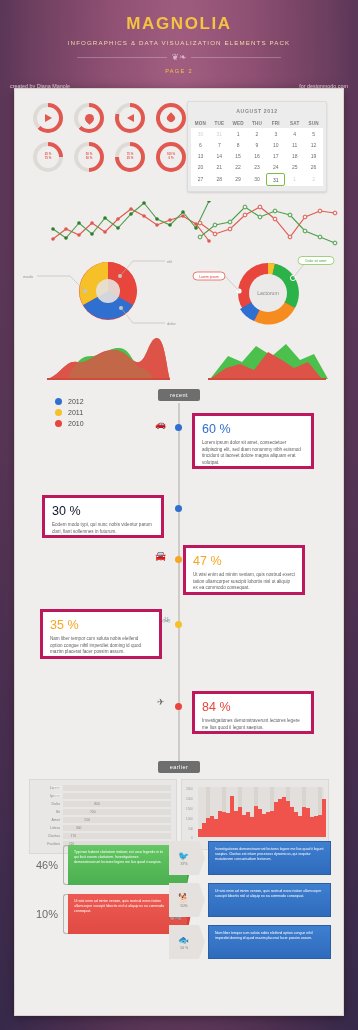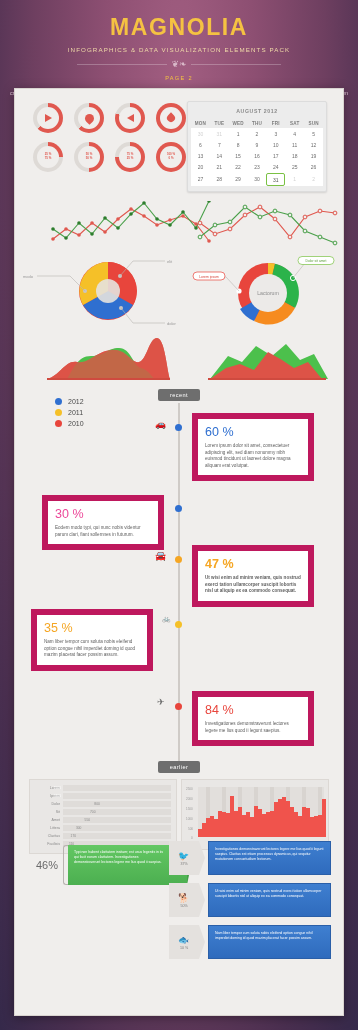--- a/index.html
+++ b/index.html
@@ -4,21 +4,21 @@
 <style>
   * { box-sizing: border-box; margin: 0; padding: 0; }
   body {
     width: 358px; height: 1030px;
     font-family: "Liberation Sans", sans-serif;
     background: radial-gradient(ellipse at 50% 12%, #a35f82 0%, #8d4f72 30%, #6e3f60 58%, #4a2f50 82%, #35294a 100%);
     overflow: hidden; position: relative;
   }
   
   .header { text-align:center; padding-top:14px; }
-  .brand { font-size:23px; font-weight:bold; color:#f5c242; letter-spacing:1.6px; }
+  .brand { font-size:17px; font-weight:bold; color:#f5c242; letter-spacing:1.6px; }
   .subtitle { font-size:6.2px; color:#f0d9a8; letter-spacing:1.1px; margin-top:5px; }
   .divider { display:flex; align-items:center; justify-content:center; margin-top:7px; gap:4px; }
   .divider .ln { width:90px; height:1px; background:rgba(255,255,255,.25); }
   .divider .orn { color:#d9b9c9; font-size:9px; line-height:8px; }
   .pagelbl { font-size:5.6px; color:#f5c242; letter-spacing:1.3px; margin-top:7px; }
   .credits { display:flex; justify-content:space-between; font-size:5.4px; color:#e7cfdc; padding:9px 10px 4px 10px; }
 
   
   .sheet {
     position:absolute; left:14px; top:88px; width:330px; height:928px;
@@ -72,21 +72,21 @@
   .legend-row { display:flex; align-items:center; gap:6px; margin-bottom:4px; }
   .ldot { width:7px; height:7px; border-radius:50%; }
   .llbl { font-size:7px; color:#4a4a4a; }
   .tl-line { position:absolute; left:163px; top:14px; width:2px; height:358px;
              background:#cfcbc7; }
   .tl-cap { position:absolute; left:143px; width:42px; height:12px; background:#6e6e6e;
             color:#fff; font-size:5.6px; display:flex; align-items:center; justify-content:center;
             border-radius:2px; letter-spacing:.4px; }
   .tl-cap.top { top:0; }
   .tl-cap.bottom { top:372px; }
-  .card { position:absolute; background:#fff; border:6px solid #be185d; padding:6px 7px 6px; }
+  .card { position:absolute; background:#fff; border:3px solid #be185d; padding:6px 7px 0; }
   .card .big { font-size:12.5px; margin-bottom:4px; }
   .card .body { font-size:4.6px; line-height:6.6px; color:#5f5f5f; }
   .node { position:absolute; width:7px; height:7px; border-radius:50%; }
   .tl-ico { position:absolute; font-size:9px; color:#6b6b6b; }
 
   
   .barpanel { position:absolute; left:14px; top:690px; width:148px;
               background:#e9e7e5; border:1px solid #dcd8d4; padding:5px 5px 4px; }
   .barrow { display:flex; align-items:center; height:6.4px; margin-bottom:1.6px; }
   .barlbl { width:28px; text-align:right; font-size:3.6px; color:#8a8a8a; padding-right:3px; }
@@ -403,34 +403,34 @@
 
     <span class="tl-ico" style="left:140px; top:30px;">🚗</span>
     <span class="node" style="left:160px; top:35px; background:#2f6fd0;"></span>
     <div class="card" style="left:177px; top:24px; width:122px;">
       <div class="big" style="color:#2f6fd0">60 %</div>
       <div class="body">Lorem ipsum dolor sit amet, consectetuer adipiscing elit, sed diam nonummy nibh euismod tincidunt ut laoreet dolore magna aliquam erat volutpat.</div>
     </div>
 
     <span class="node" style="left:160px; top:116px; background:#2f6fd0;"></span>
     <div class="card" style="left:27px; top:106px; width:122px;">
-      <div class="big" style="color:#ec4899">30 %</div>
+      <div class="big" style="color:#0f172a">30 %</div>
       <div class="body">Eodem modo typi, qui nunc nobis videntur parum clari, fiant sollemnes in futurum.</div>
     </div>
 
     <span class="tl-ico" style="left:140px; top:162px;">🚘</span>
     <span class="node" style="left:160px; top:167px; background:#f5a623;"></span>
-    <div class="card" style="left:177px; top:156px; width:122px;font-weight:bold;">
+    <div class="card" style="left:168px; top:156px; width:122px;">
       <div class="big" style="color:#f5a623">47 %</div>
       <div class="body">Ut wisi enim ad minim veniam, quis nostrud exerci tation ullamcorper suscipit lobortis nisl ut aliquip ex ea commodo consequat.</div>
     </div>
 
     <span class="tl-ico" style="left:147px; top:226px; font-size:7px;">🚲</span>
     <span class="node" style="left:160px; top:232px; background:#f5c028;"></span>
-    <div class="card" style="left:16px; top:220px; width:122px;">
+    <div class="card" style="left:25px; top:220px; width:122px;">
       <div class="big" style="color:#f5a623">35 %</div>
       <div class="body">Nam liber tempor cum soluta nobis eleifend option congue nihil imperdiet doming id quod mazim placerat facer possim assum.</div>
     </div>
 
     <span class="tl-ico" style="left:142px; top:308px;">✈</span>
     <span class="node" style="left:160px; top:314px; background:#e8453c;"></span>
     <div class="card" style="left:177px; top:302px; width:122px;">
       <div class="big" style="color:#e8453c">84 %</div>
       <div class="body">Investigationes demonstraverunt lectores legere me lius quod ii legunt saepius.</div>
     </div>
@@ -558,20 +558,28 @@
 
   <div class="pctrows">
     <div class="pctrow">
       <span class="pctnum">46%</span>
       <span class="brace"></span>
       <span class="ribbon r-green">
         <span>Typi non habent claritatem insitam; est usus legentis in iis qui facit eorum claritatem. Investigationes demonstraverunt lectores legere me lius quod ii saepius.</span>
         <span class="ico">🚗</span>
       </span>
     </div>
+    <div class="pctrow">
+      <span class="pctnum">10%</span>
+      <span class="brace"></span>
+      <span class="ribbon r-red">
+        <span>Ut wisi enim ad minim veniam, quis nostrud exerci tation ullamcorper suscipit lobortis nisl ut aliquip ex ea commodo consequat.</span>
+        <span class="ico">🚲</span>
+      </span>
+    </div>
   </div>
 
   <div class="bluerows">
     <div class="bluerow">
       <span class="animtag">
         <span class="gl">🐦</span>
         <span class="pv">37%</span>
       </span>
       <span class="bluebox">Investigationes demonstraverunt lectores legere me lius quod ii legunt saepius. Claritas est etiam processus dynamicus, qui sequitur mutationem consuetudium lectorum.</span>
     </div>

